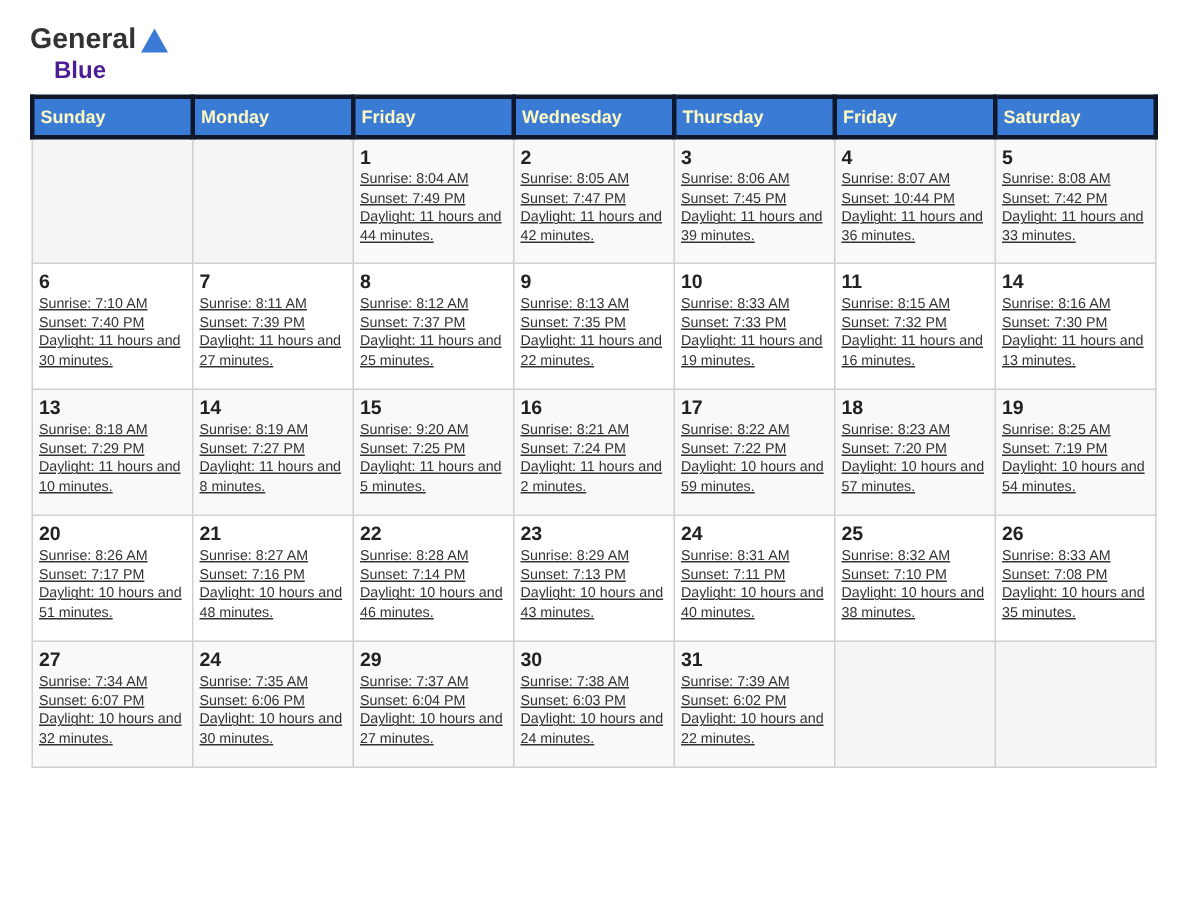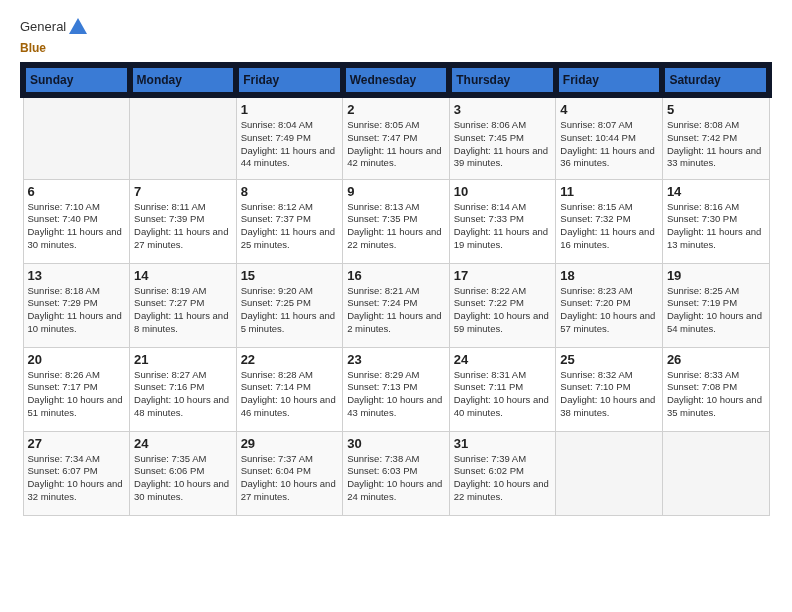--- a/index.html
+++ b/index.html
@@ -44,26 +44,26 @@
       color: #444;
       margin-top: 2px;
     }
     table {
       width: 100%;
       border-collapse: collapse;
       table-layout: fixed;
     }
     thead th {
       background: #3a7bd5;
-      color: #0f172a;
+      color: #fef9c3;
       font-size: 12px;
       font-weight: bold;
       padding: 5px 4px;
       text-align: left;
-      border: 6px solid #0f172a;
+      border: 3px solid #0f172a;
     }
     tbody td {
       border: 1px solid #d0d0d0;
       vertical-align: top;
       padding: 4px 4px 3px 4px;
       font-size: 10px;
       color: #222;
       height: 84px;
       background: #fff;
     }
@@ -74,36 +74,37 @@
       font-size: 13px;
       font-weight: bold;
       color: #222;
       display: block;
       margin-bottom: 2px;
     }
     .cell-info {
       font-size: 9.5px;
       line-height: 1.35;
       color: #333;
+      text-decoration: underline;
     }
     .empty-cell {
       background: #f5f5f5 !important;
     }
   </style>
 </head>
 <body>
 
 <div class="container">
   <div class="header-row">
     <div class="logo">
       <span>
-        <span style="font-size:13px;font-weight:normal;color:#333;">General</span><svg class="logo-icon" viewBox="0 0 22 22" style="display:inline-block;vertical-align:middle;margin:0 1px;">
+        <span style="font-size:19px;font-weight:bold;color:#333;">General</span><svg class="logo-icon" viewBox="0 0 22 22" style="display:inline-block;vertical-align:middle;margin:0 1px;">
             <polygon points="11,2 20,18 2,18" fill="#3a7bd5"></polygon>
           </svg><br>
-        <span style="font-size:12px;font-weight:bold;color:#a16207;margin-left:0;">Blue</span>
+        <span style="font-size:16px;font-weight:bold;color:#4c1d95;margin-left:16px;">Blue</span>
       </span>
     </div>
     <div class="title-block">
       <div class="month-title"></div>
       <div class="location-title"></div>
     </div>
   </div>
 
   <table>
     <thead>
@@ -172,21 +173,21 @@
 Daylight: 11 hours and 25 minutes.</div>
           </td>
           <td>
             <span class="day-number">9</span>
             <div class="cell-info">Sunrise: 8:13 AM
 Sunset: 7:35 PM
 Daylight: 11 hours and 22 minutes.</div>
           </td>
           <td>
             <span class="day-number">10</span>
-            <div class="cell-info">Sunrise: 8:14 AM
+            <div class="cell-info">Sunrise: 8:33 AM
 Sunset: 7:33 PM
 Daylight: 11 hours and 19 minutes.</div>
           </td>
           <td>
             <span class="day-number">11</span>
             <div class="cell-info">Sunrise: 8:15 AM
 Sunset: 7:32 PM
 Daylight: 11 hours and 16 minutes.</div>
           </td>
           <td>

